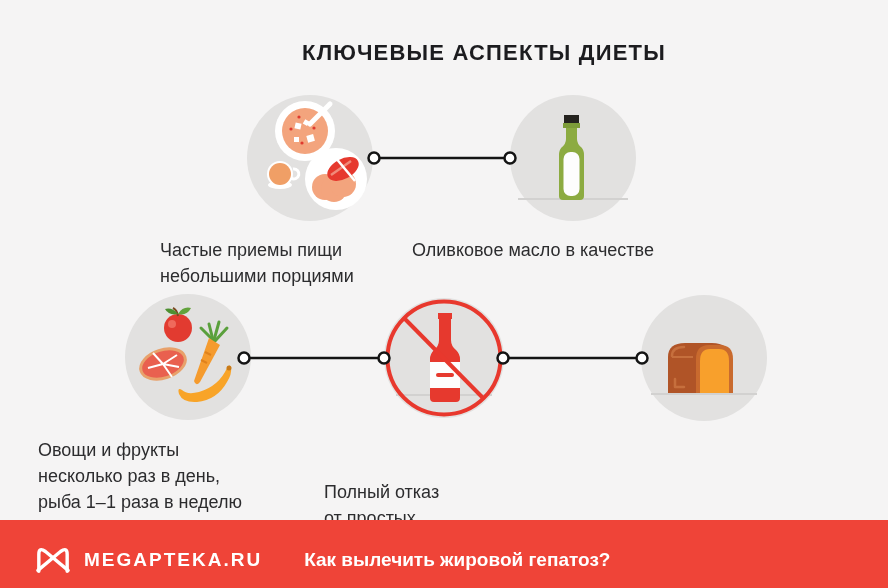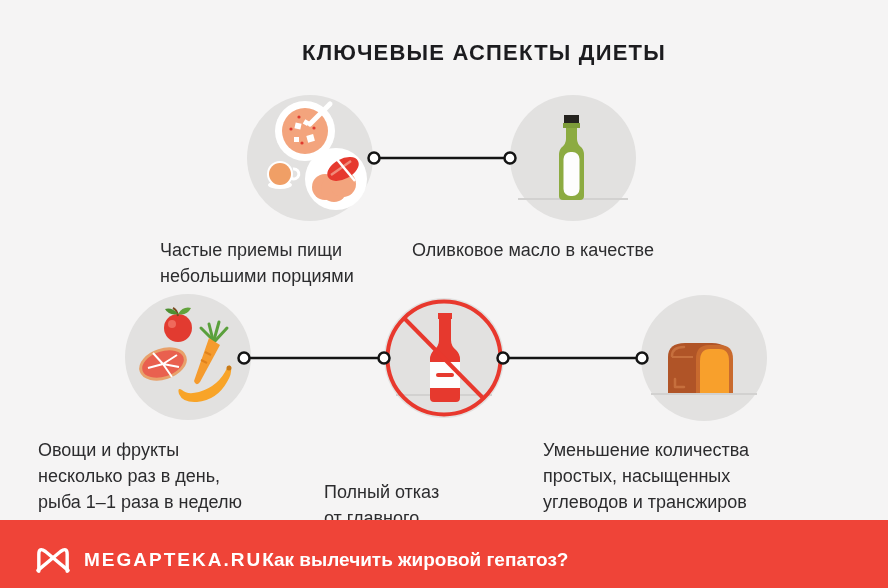--- a/index.html
+++ b/index.html
@@ -27,21 +27,21 @@
   }
   .footer{
     position:absolute; left:0; top:520px; width:888px; height:80px;
     background:var(--footer_bg); display:flex; align-items:center;
   }
   .brand-logo{margin-left:34px; flex:0 0 auto;}
   .brand-name{
     margin-left:12px; color:#ffffff; font-weight:700; font-size:19px; letter-spacing:2px;
   }
   .footer-question{
-    color:#ffffff; font-weight:700; font-size:19px;
+    margin-left:42px; color:#ffffff; font-weight:700; font-size:19px;
   }
 </style>
 </head>
 <body>
 
 <div class="stage">
 
   <div class="title">КЛЮЧЕВЫЕ АСПЕКТЫ ДИЕТЫ</div>
 
   <div class="circle" style="left:247px; top:95px; width:126px; height:126px;">
@@ -149,26 +149,21 @@
   <div class="caption" style="left:412px; top:237px; width:320px;">
     <div>Оливковое масло в качестве</div>
   </div>
   <div class="caption" style="left:38px; top:437px; width:300px;">
     <div>Овощи и фрукты</div>
     <div>несколько раз в день,</div>
     <div>рыба 1–1 раза в неделю</div>
   </div>
   <div class="caption" style="left:324px; top:437px; width:240px;margin-top:42px;">
     <div>Полный отказ</div>
-    <div>от главного</div>
-  </div>
-  <div class="caption" style="left:543px; top:437px; width:320px;">
-    <div>Уменьшение количества</div>
-    <div>простых, насыщенных</div>
-    <div>углеводов и трансжиров</div>
+    <div>от простых</div>
   </div>
 
   <div class="footer">
     <svg class="brand-logo" width="38" height="34" viewBox="0 0 40 36">
       <path d="M5,30 L5,12 Q5,4 12,9 L36,29" fill="none" stroke="#ffffff" stroke-width="3.6" stroke-linecap="round" stroke-linejoin="round"></path>
       <path d="M35,30 L35,12 Q35,4 28,9 L4,29" fill="none" stroke="#ffffff" stroke-width="3.6" stroke-linecap="round" stroke-linejoin="round"></path>
     </svg>
     <div class="brand-name">MEGAPTEKA.RU</div>
     <div class="footer-question">Как вылечить жировой гепатоз?</div>
   </div>

